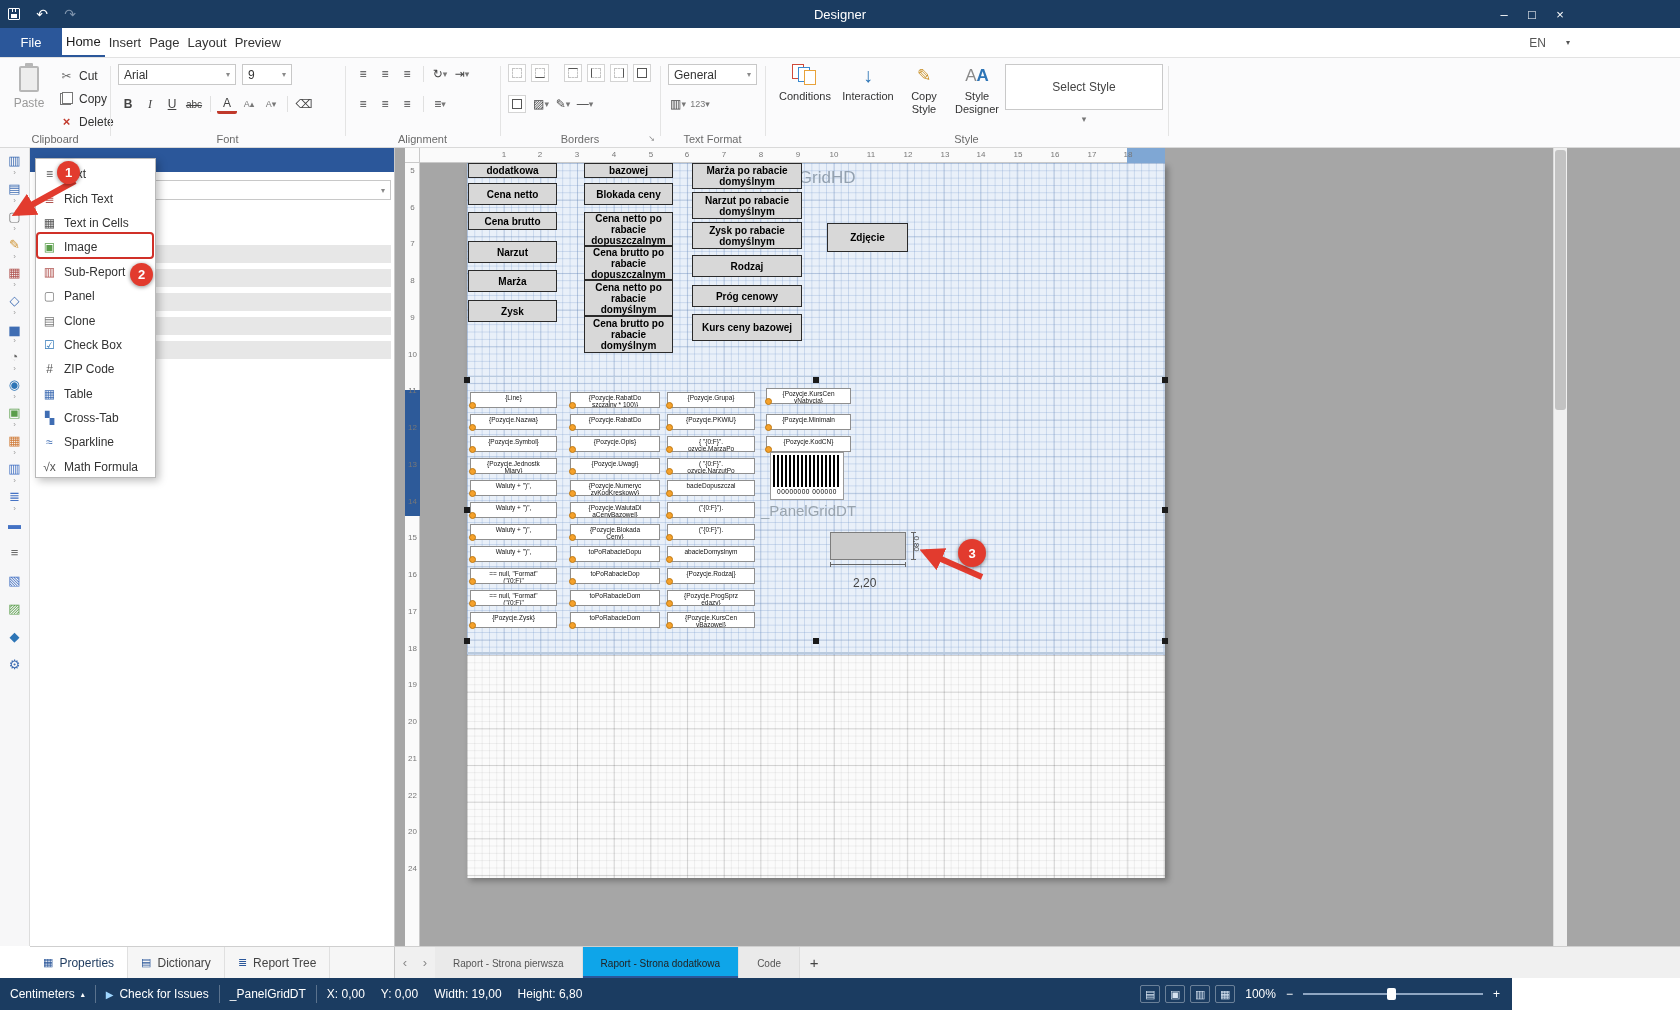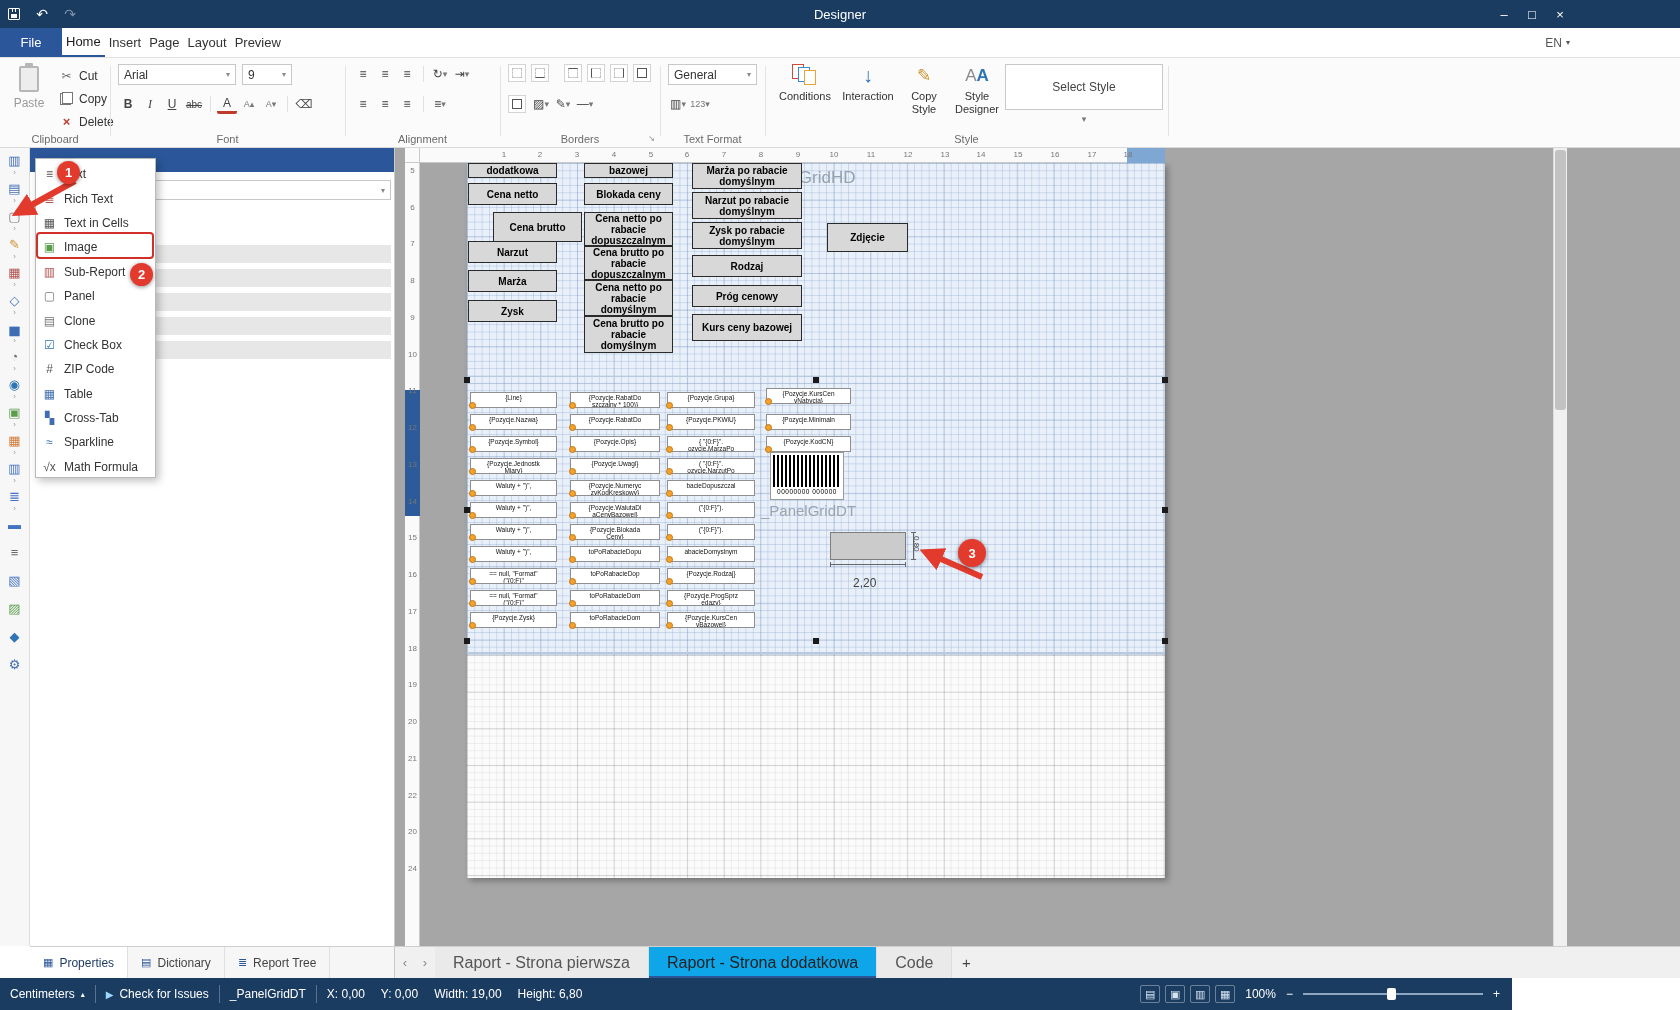--- a/index.html
+++ b/index.html
@@ -16,21 +16,21 @@
 #tb-title{position:absolute;left:0;right:0;text-align:center;font-size:13px;pointer-events:none}
 #win-btns{margin-left:auto;display:flex;margin-right:106px}
 .win-btn{width:28px;height:28px;display:flex;align-items:center;justify-content:center;font-size:13px;color:#fff}
 
 
 #tabrow{position:absolute;left:0;top:28px;width:1680px;height:30px;background:#fff;border-bottom:1px solid #e2e2e2;display:flex;align-items:stretch;z-index:19}
 #rtabs{display:flex;align-items:stretch}
 .rtab{padding:0 4px;display:flex;align-items:center;font-size:13px;color:#333}
 .rtab.file-tab{background:#2b579a;color:#fff;width:62px;justify-content:center;padding:0}
 .rtab.active{border-bottom:2px solid #2b579a;color:#1a1a1a}
-#lang{margin-left:auto;margin-right:110px;display:flex;align-items:center;font-size:12px;color:#555;gap:4px}
+#lang{margin-left:auto;margin-right:110px;display:flex;align-items:center;font-size:12px;color:#555;gap:20px}
 
 
 #ribbon{position:absolute;left:0;top:58px;width:1680px;height:90px;background:#fbfbfc;border-bottom:1px solid #d9d9d9;z-index:18}
 .rgroup{position:absolute;top:0;height:89px}
 .glabel{position:absolute;bottom:2px;left:0;right:0;text-align:center;font-size:11px;color:#6b6b6b}
 .gsep{position:absolute;top:8px;height:70px;width:1px;background:#e4e4e4}
 .paste{position:absolute;left:6px;top:5px;width:46px;height:64px;text-align:center;color:#9a9a9a;font-size:12px;border-radius:3px}
 .clip{width:20px;height:26px;border:2px solid #b7b7b7;border-radius:2px;margin:3px auto 4px;position:relative;background:#ededed}
 .clip::before{content:"";position:absolute;top:-5px;left:4px;width:8px;height:4px;background:#b7b7b7;border-radius:1px}
 .cc-col{position:absolute;left:56px;top:6px}
@@ -122,21 +122,21 @@
 #vthumb{position:absolute;left:1px;top:2px;width:11px;height:260px;background:#c2c2c2;border-radius:3px}
 
 
 #ptabs{position:absolute;left:30px;top:946px;width:365px;height:32px;background:#f6f6f6;border-top:1px solid #cfcfcf;border-right:1px solid #c9c9c9;display:flex;z-index:6}
 .ptab{display:flex;align-items:center;gap:6px;padding:0 13px;font-size:12px;color:#444;border-right:1px solid #e0e0e0;white-space:nowrap}
 .ptab.active{background:#fff;color:#1d3a5e}
 .ptab .pt-ic{font-size:11px;color:#2b579a}
 #pagetabs{position:absolute;left:395px;top:946px;width:1285px;height:32px;background:#f0f0f0;border-top:1px solid #cfcfcf;display:flex;align-items:stretch;z-index:6}
 .nav{width:20px;display:flex;align-items:center;justify-content:center;color:#888;font-size:13px}
 #pgt-wrap{display:flex;align-items:stretch}
-.pgtab{display:flex;align-items:center;padding:16px 18px;font-size:16px;color:#555;border-right:1px solid #ddd;background:#eaeaea;white-space:nowrap}
+.pgtab{display:flex;align-items:center;padding:16px 18px;font-size:10px;color:#555;border-right:1px solid #ddd;background:#eaeaea;white-space:nowrap}
 .pgtab.active{background:#0ea5e9;color:#222;box-shadow:inset 0 -3px 0 #2b579a}
 .addtab{width:28px;display:flex;align-items:center;justify-content:center;color:#444;font-size:15px}
 
 
 #statusbar{position:absolute;left:0;top:978px;width:1512px;height:32px;background:#1b3c61;color:#fff;display:flex;align-items:center;font-size:12px;z-index:20}
 .sb-sep{width:1px;height:18px;background:rgba(255,255,255,.28);margin:0 10px}
 .sb-item{display:flex;align-items:center;gap:6px}
 #sb-right{margin-left:auto;display:flex;align-items:center;gap:10px;margin-right:12px}
 #vicons{display:flex;gap:5px}
 .vicon{font-size:11px;color:#d7e4f2;border:1px solid rgba(255,255,255,.35);width:20px;height:18px;display:flex;align-items:center;justify-content:center;border-radius:2px}
@@ -566,21 +566,21 @@
     <div>
 
         <div class="hdcell" style="left: 63px; top: 15px; width: 89px; height: 15px;">
           <span class="hdt">dodatkowa</span>
         </div>
 
         <div class="hdcell" style="left: 63px; top: 35px; width: 89px; height: 22px;">
           <span class="hdt">Cena netto</span>
         </div>
 
-        <div class="hdcell" style="left: 63px; top: 64px; width: 89px; height: 30px; margin-left: 25px;">
+        <div class="hdcell" style="left: 63px; top: 64px; width: 89px; height: 18px;">
           <span class="hdt">Cena brutto</span>
         </div>
 
         <div class="hdcell" style="left: 63px; top: 93px; width: 89px; height: 22px;">
           <span class="hdt">Narzut</span>
         </div>
 
         <div class="hdcell" style="left: 63px; top: 122px; width: 89px; height: 22px;">
           <span class="hdt">Marża</span>
         </div>

